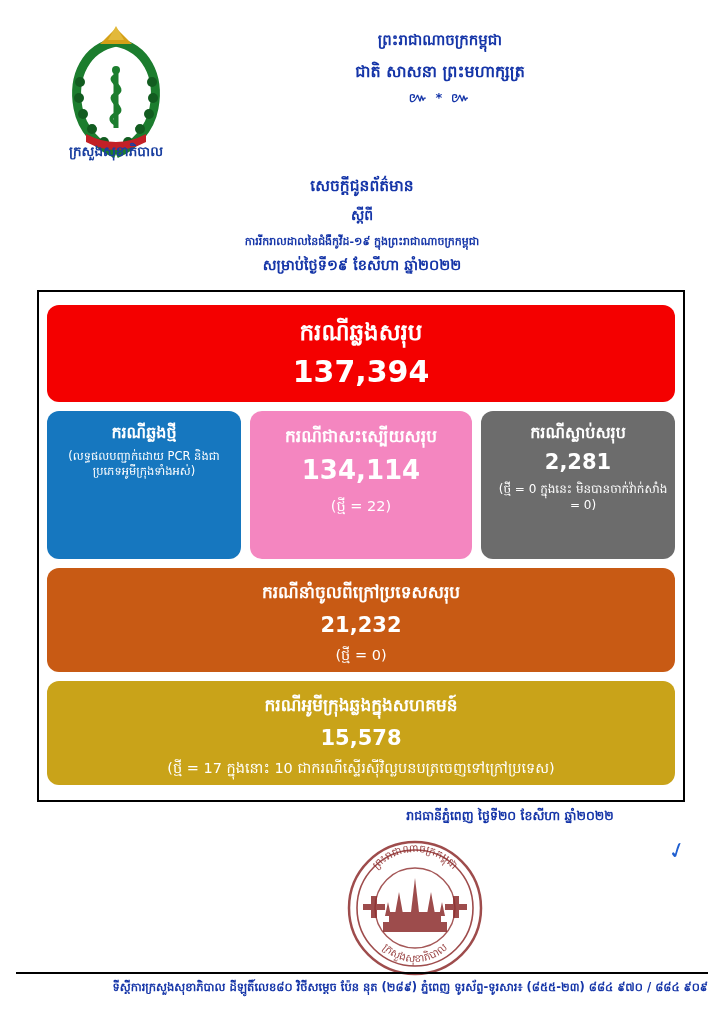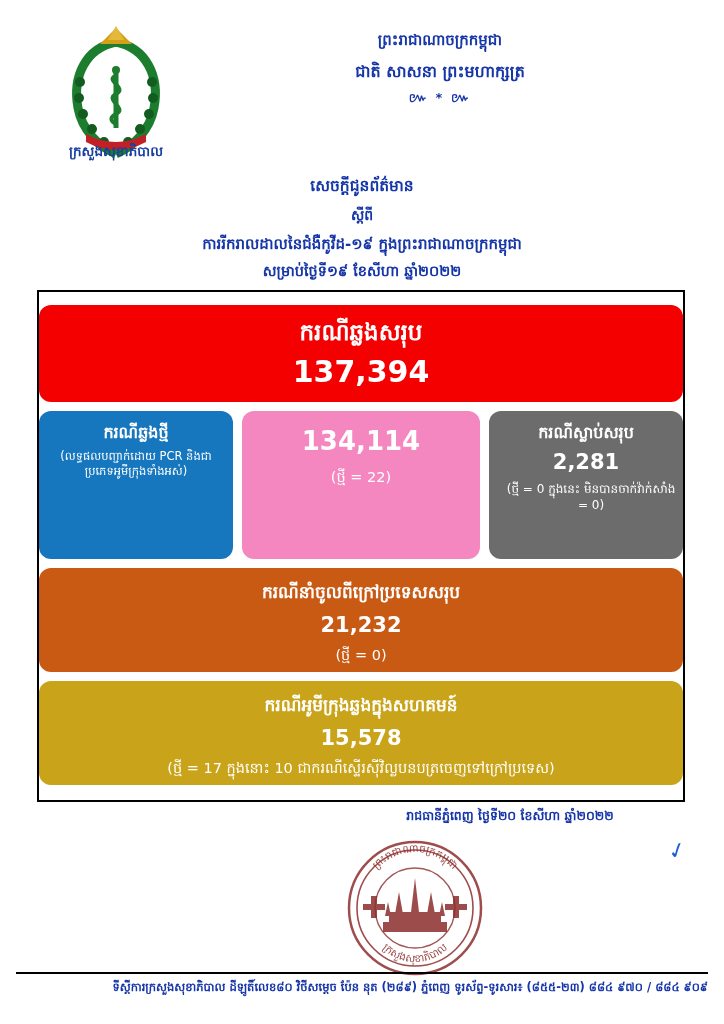--- a/index.html
+++ b/index.html
@@ -81,39 +81,39 @@
     font-size: 15.5px;
     font-weight: bold;
     margin-bottom: 7px;
   }
   .title-block .t2 {
     font-size: 14px;
     font-weight: bold;
     margin-bottom: 7px;
   }
   .title-block .t3 {
-    font-size: 15px;
+    font-size: 11px;
     font-weight: bold;
     margin-bottom: 6px;
   }
   .title-block .t4 {
     font-size: 14.5px;
     font-weight: bold;
   }
 
   
   .box {
     position: absolute;
     left: 37px;
     top: 290px;
     width: 648px;
     height: 512px;
     border: 2px solid #000;
     box-sizing: border-box;
-    padding: 10px 0;
+    padding: 10px 8px;
   }
 
   .panel {
     border-radius: 12px;
     color: #fff;
     text-align: center;
     box-sizing: border-box;
   }
   .panel .p-title {
     font-weight: bold;
@@ -300,20 +300,21 @@
       <div class="p-value">137,394</div>
     </div>
 
     <div class="row3">
       <div class="panel new-cases">
         <div class="p-title">ករណីឆ្លងថ្មី</div>
         <div class="p-note">(លទ្ធផលបញ្ជាក់ដោយ PCR និងជាប្រភេទអូមីក្រុងទាំងអស់)</div>
       </div>
 
       <div class="panel recovered">
+        <div class="p-title">ករណីជាសះស្បើយសរុប</div>
         <div class="p-value">134,114</div>
         <div class="p-note">(ថ្មី = 22)</div>
       </div>
 
       <div class="panel deaths">
         <div class="p-title">ករណីស្លាប់សរុប</div>
         <div class="p-value">2,281</div>
         <div class="p-note">(ថ្មី = 0 ក្នុងនេះ មិនបានចាក់វ៉ាក់សាំង = 0)</div>
       </div>
     </div>

